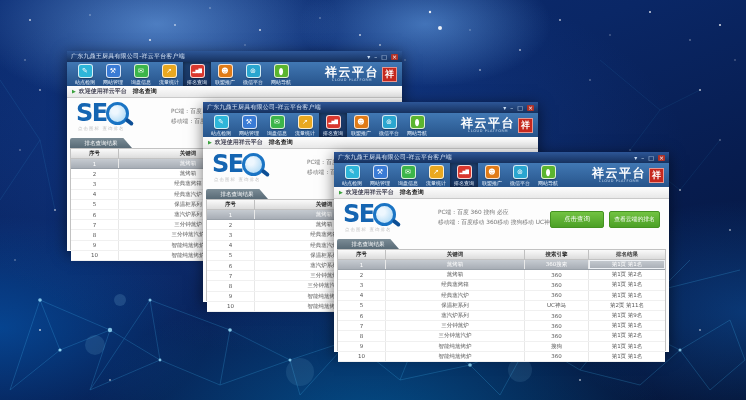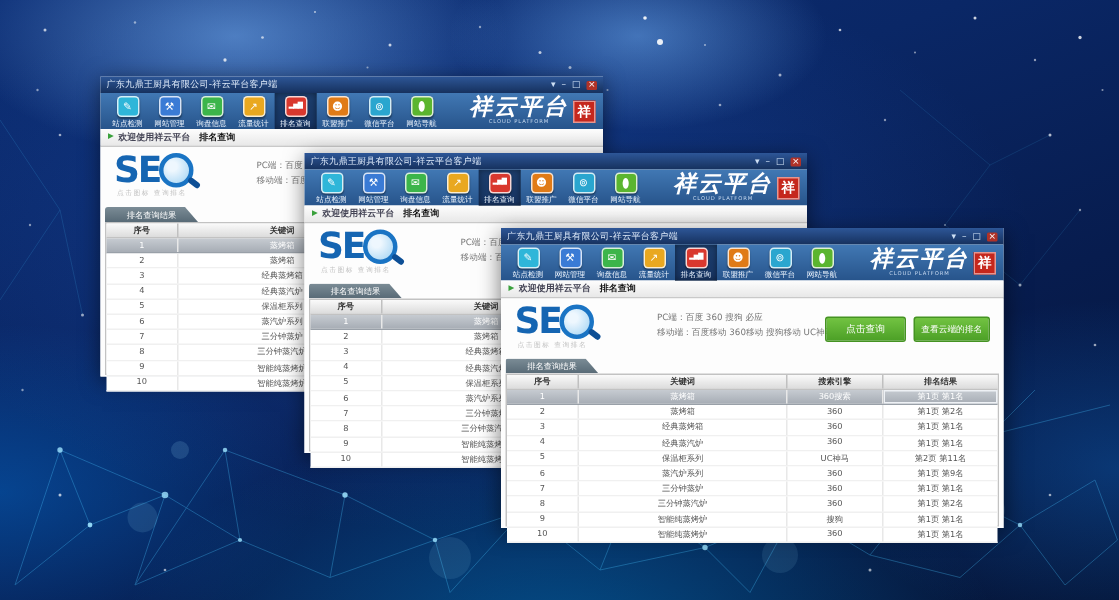--- a/index.html
+++ b/index.html
@@ -31,21 +31,21 @@
   .tb-items{display:flex;}
   .tb-item{width:28px;display:flex;flex-direction:column;align-items:center;padding-top:2px;cursor:pointer;}
   .tb-item.active{background:linear-gradient(#1c3e6d,#173462);box-shadow:inset 0 0 4px rgba(0,0,0,.45);}
   .tb-ico{width:13px;height:13px;border-radius:3px;display:flex;align-items:center;justify-content:center;
     color:#fff;font-size:7px;line-height:1;border:1px solid rgba(255,255,255,.8);box-shadow:0 1px 1px rgba(0,0,0,.35);}
   .tb-item:nth-child(5) .g{font-size:4.5px;letter-spacing:-.5px;}
   .tb-item:nth-child(8) .g{display:inline-block;transform:scaleY(1.35) scaleX(.75);}
   .tb-label{font-size:5.5px;color:#eaf2fc;margin-top:1px;white-space:nowrap;transform:scale(.92);}
   .brand{margin-left:auto;display:flex;align-items:center;gap:3px;padding-right:1px;}
   .brand-text{text-align:center;color:#fff;line-height:1;}
-  .brand-cn{font-size:15px;font-weight:bold;letter-spacing:1.5px;font-style:italic;}
+  .brand-cn{font-size:12px;font-weight:bold;letter-spacing:1.5px;}
   .brand-en{font-size:3.5px;color:#c8daf0;letter-spacing:.6px;margin-top:1px;}
   .badge{width:15px;height:15px;color:#fff;font-size:9px;font-weight:bold;display:flex;align-items:center;justify-content:center;box-shadow:inset 0 0 0 1px #e8958e;}
   .welcomebar{height:11px;background:linear-gradient(#fdfdfd,#e8e8e8);border-bottom:1px solid #c9c9c9;display:flex;align-items:center;gap:3px;padding:0 5px;}
   .flag{color:#3aa13c;font-size:5px;line-height:1;}
   .welcome-text{font-size:6px;color:#445;font-weight:bold;}
   .section-text{font-size:6px;color:#111;font-weight:bold;margin-left:3px;}
   .content{position:relative;height:153px;background:#fdfdfd;}
   .seo{position:absolute;left:9px;top:4px;display:flex;align-items:flex-start;}
   .seo-word{font-size:24px;font-weight:bold;color:#1565b2;letter-spacing:-1.5px;line-height:22px;}
   .magnifier{width:17px;height:17px;border:3px solid #1a74c4;border-radius:50%;

